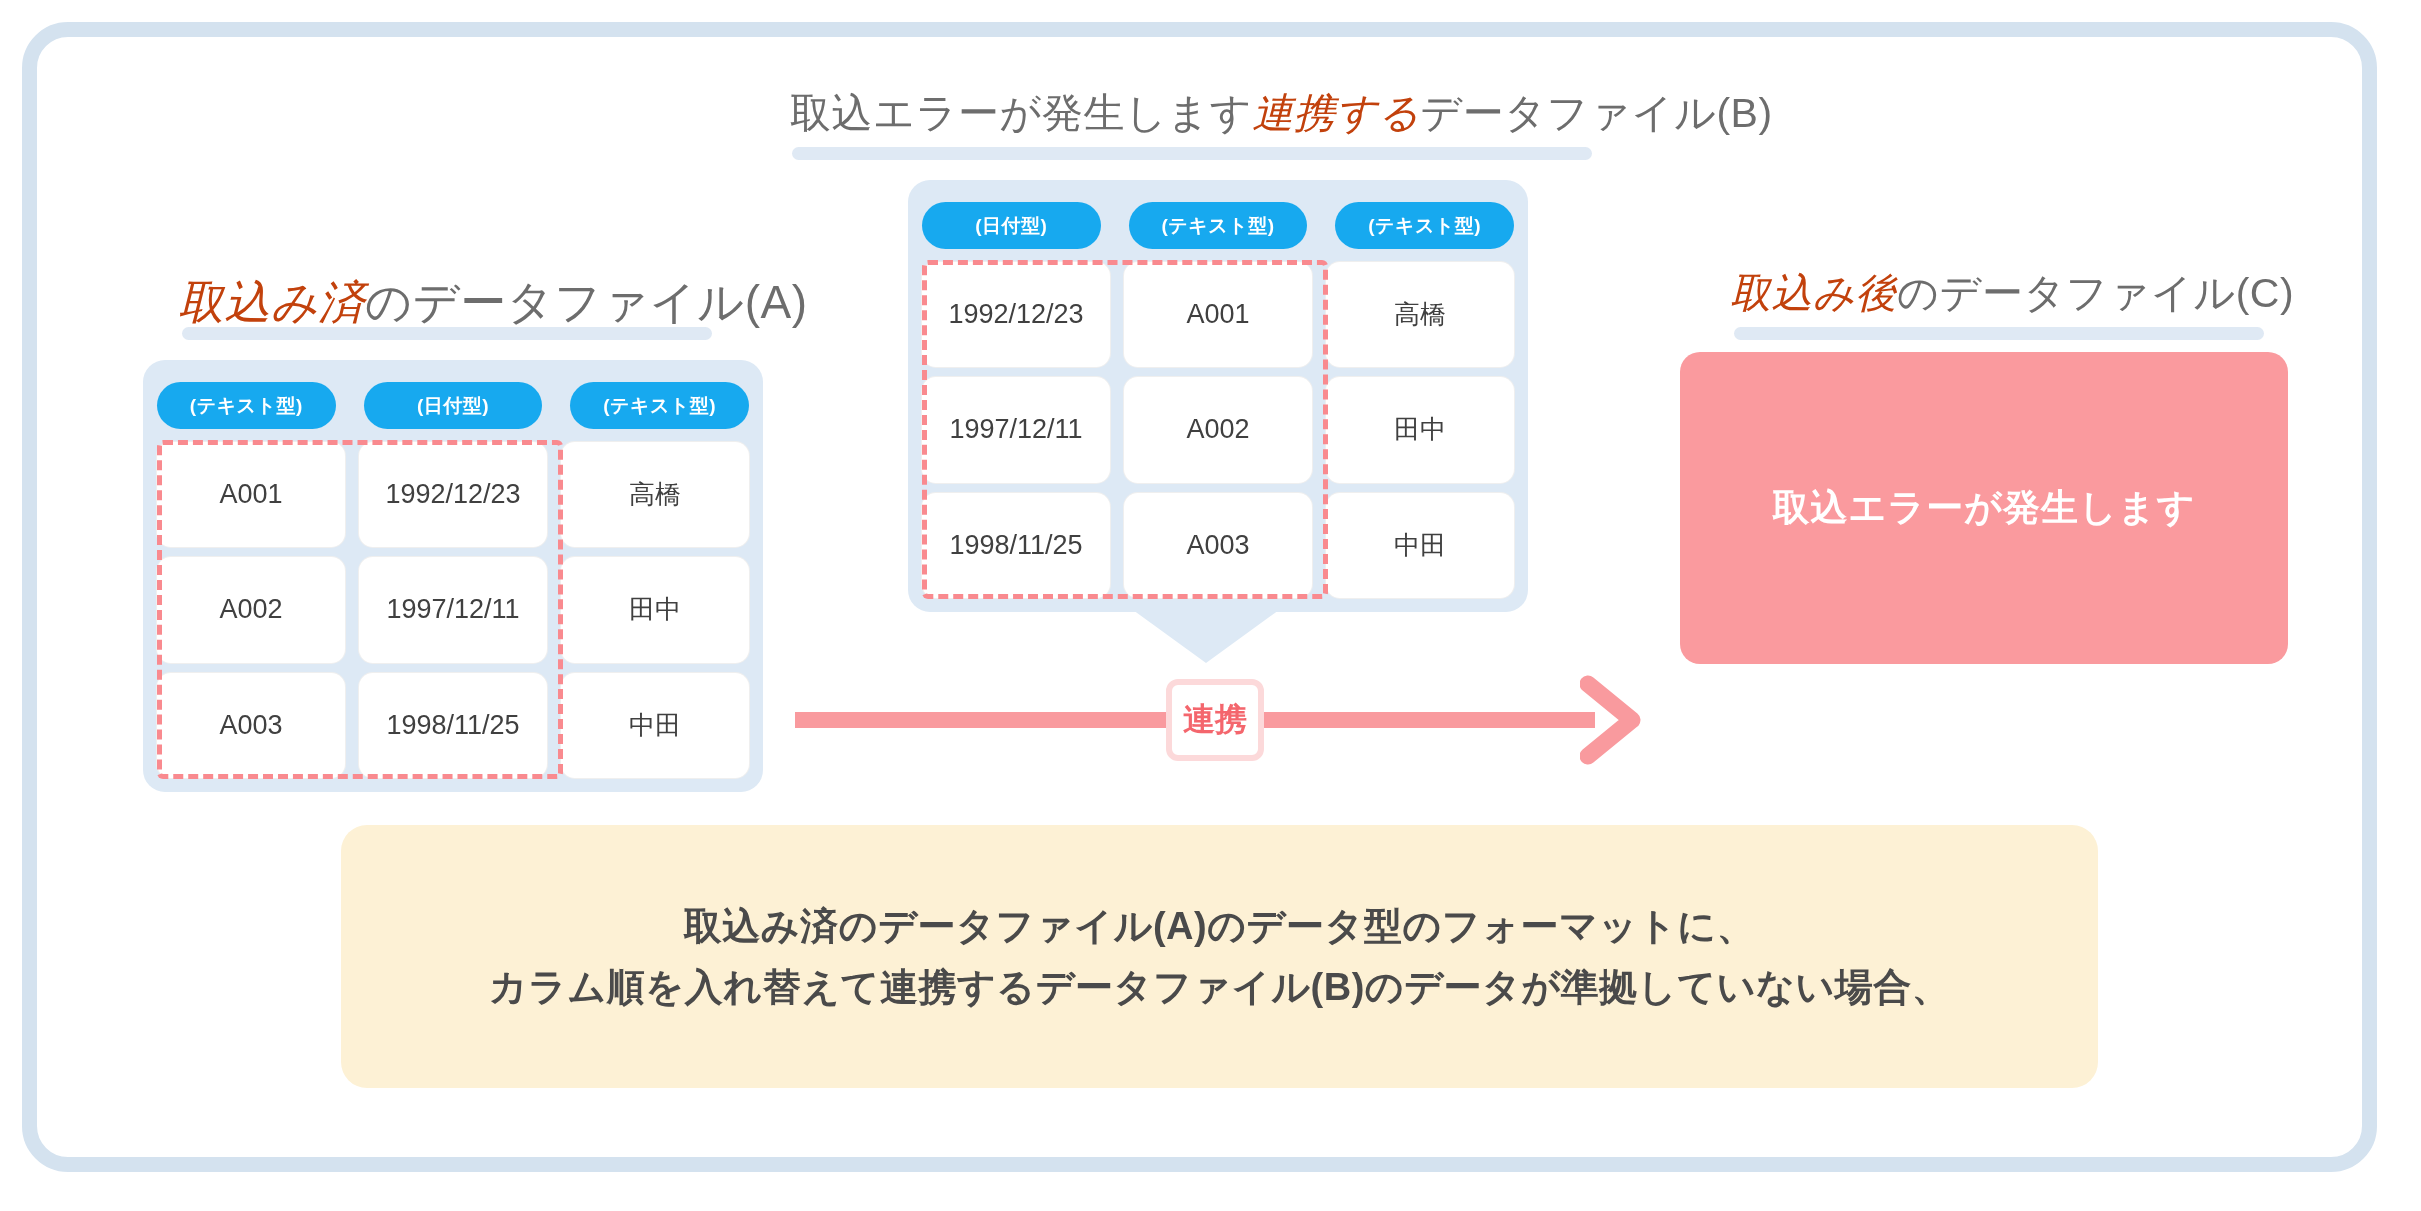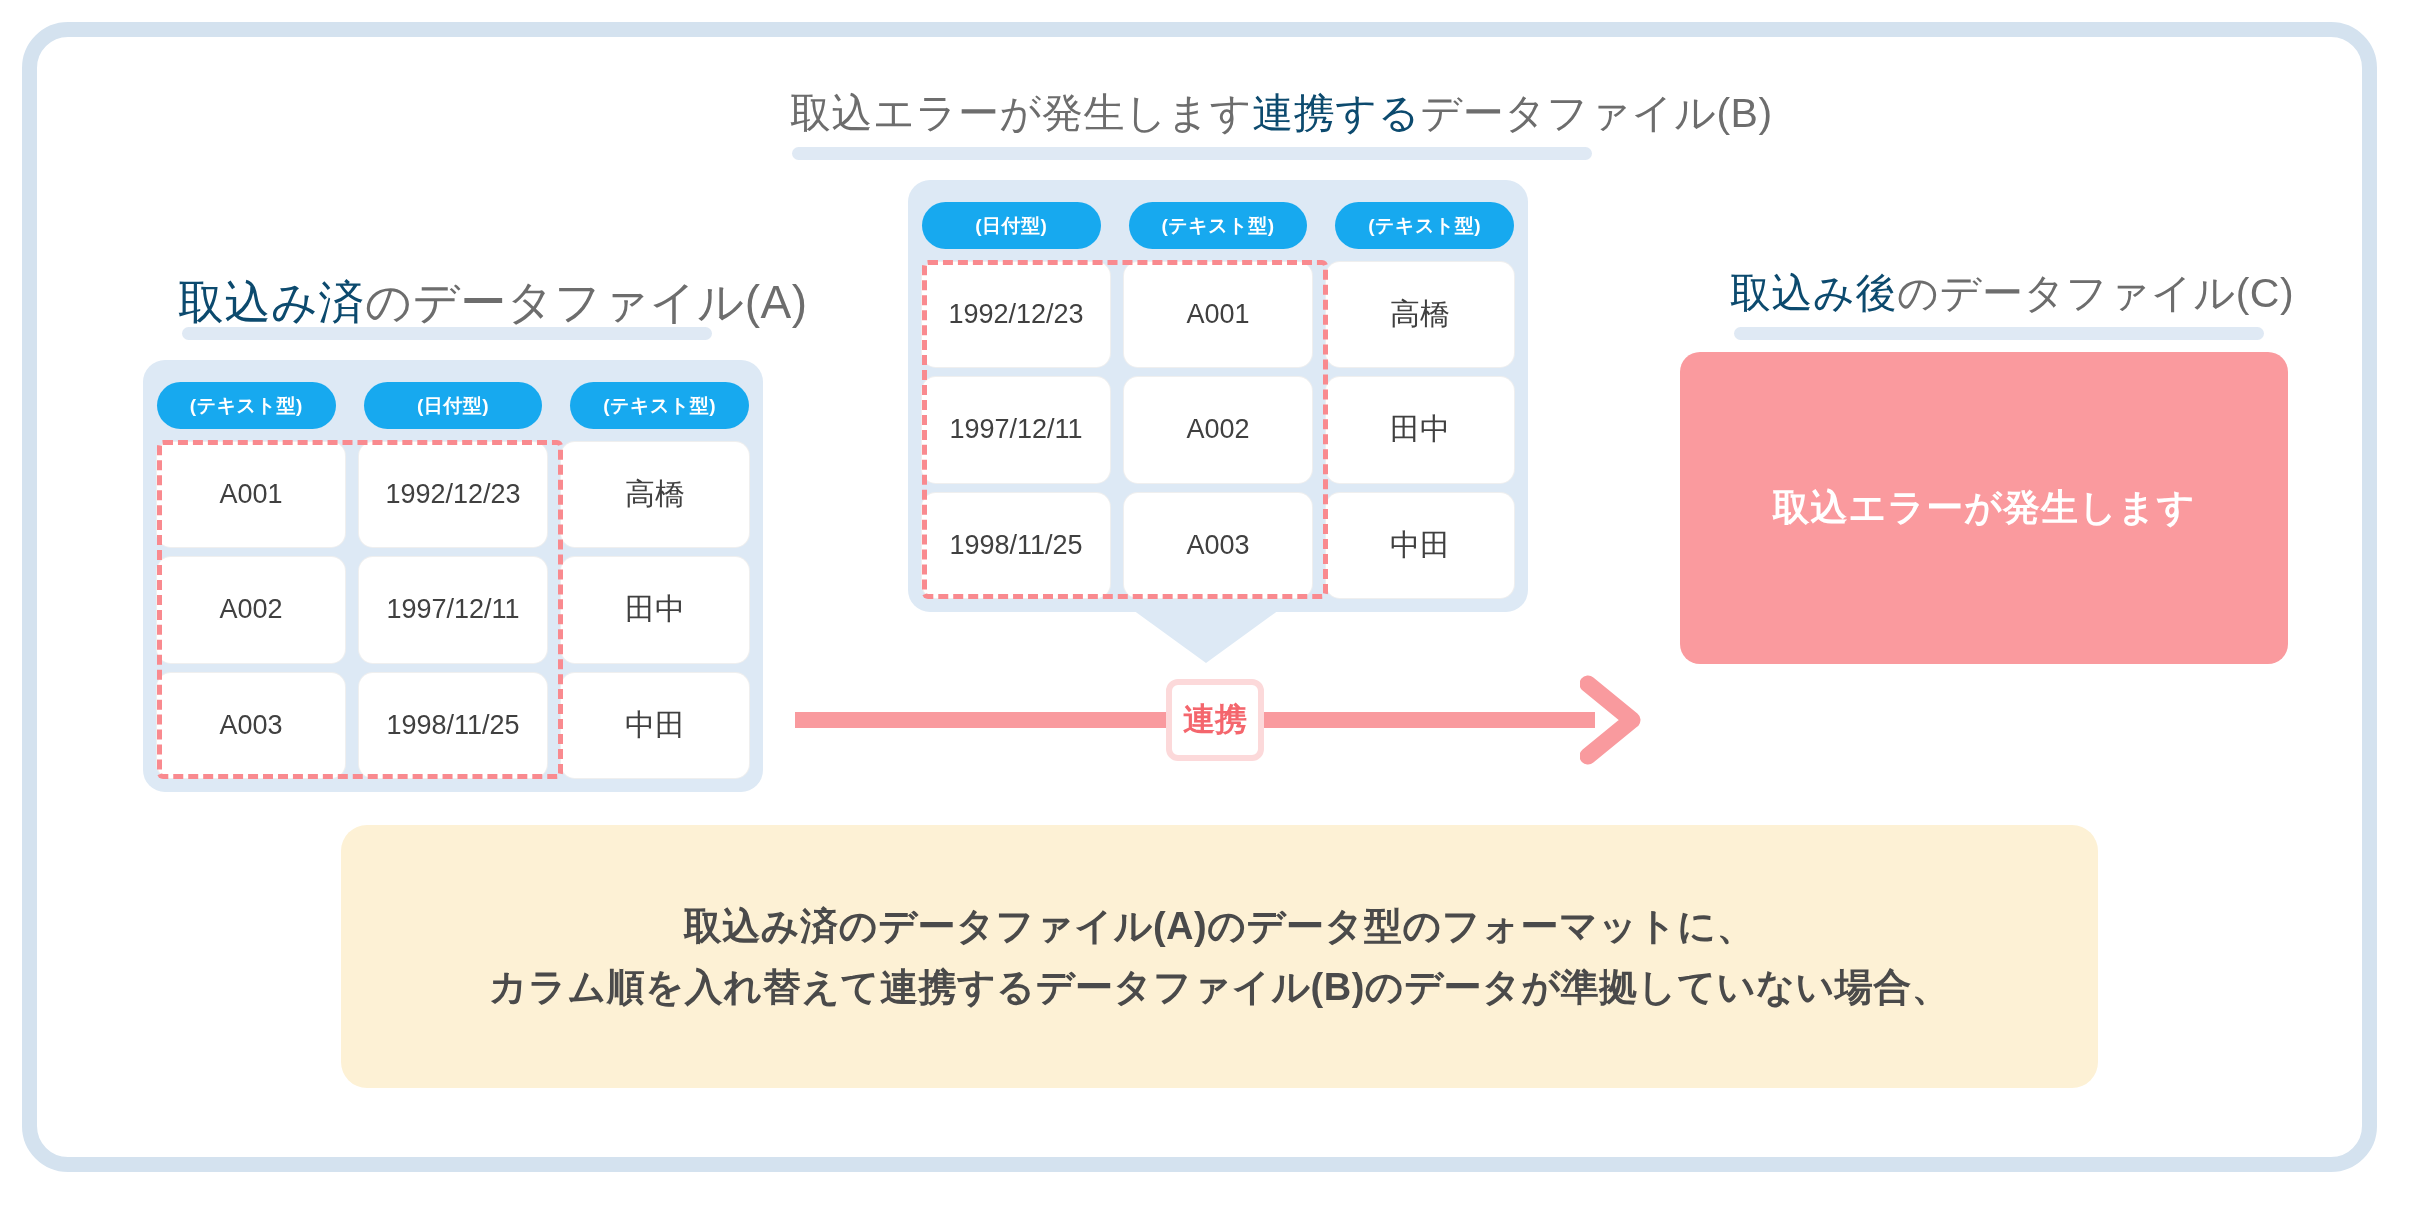--- a/index.html
+++ b/index.html
@@ -29,21 +29,21 @@
   }
 
   
   .section-title {
     position: absolute;
     white-space: nowrap;
     font-weight: 400;
     color: #6d6d6d;
     letter-spacing: 0.5px;
   }
-  .section-title .hl { color: #0c4a6e; }
+  .section-title .hl { color: #c2410c; font-style: italic; }
   .title-underline {
     position: absolute;
     height: 13px;
     border-radius: 7px;
     background: #dfe9f4;
   }
 
   #title-b {
     left: 790px;
     top: 86px;
@@ -128,21 +128,21 @@
     flex: 1 1 0;
     background: #ffffff;
     border-radius: 14px;
     display: flex;
     align-items: center;
     justify-content: center;
     color: #404040;
     font-size: 27px;
     box-shadow: 0 0 0 1px #efefef;
   }
-  .cell.jp { font-size: 30px; }
+  .cell.jp { font-size: 26px; }
 
   
   .dashed-box {
     position: absolute;
     border: 5px dashed #f98a8f;
     border-radius: 6px;
     box-sizing: border-box;
     pointer-events: none;
   }
   #dash-a { left: 157px; top: 440px; width: 406px; height: 339px; }

